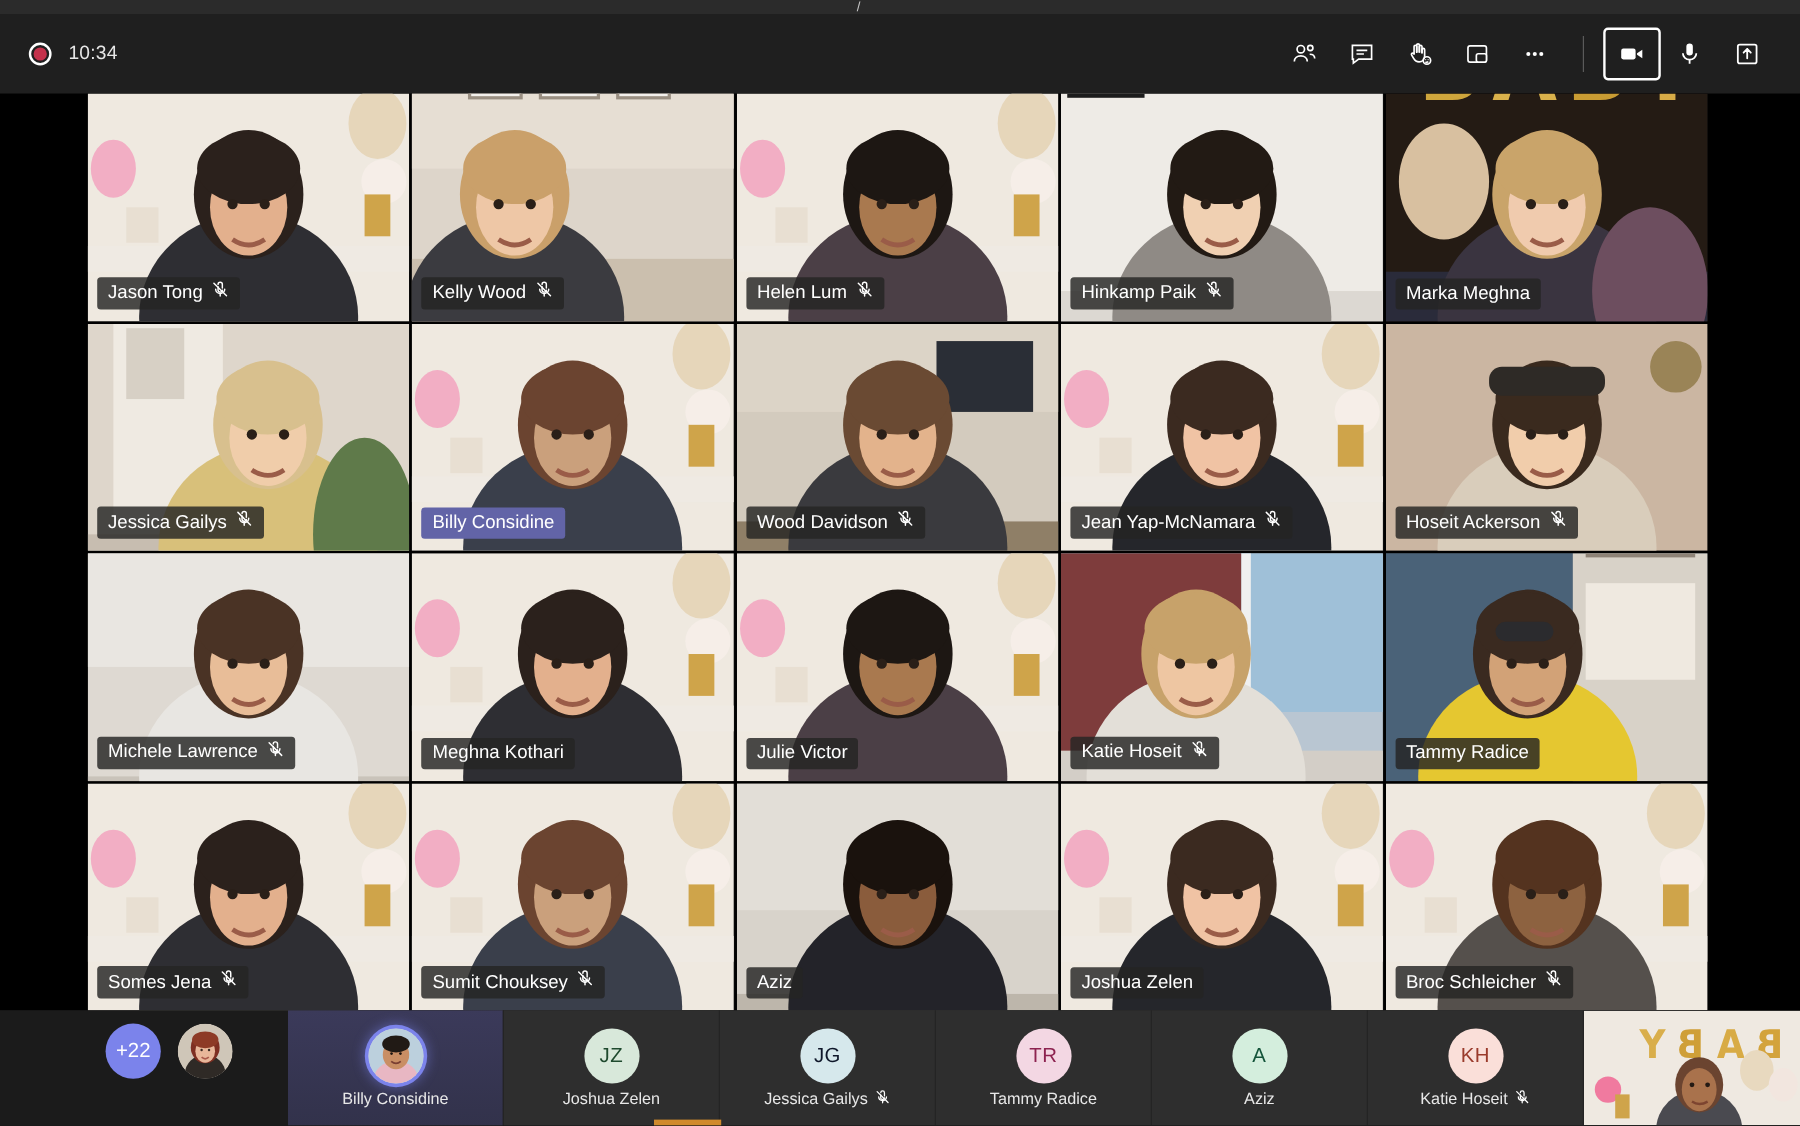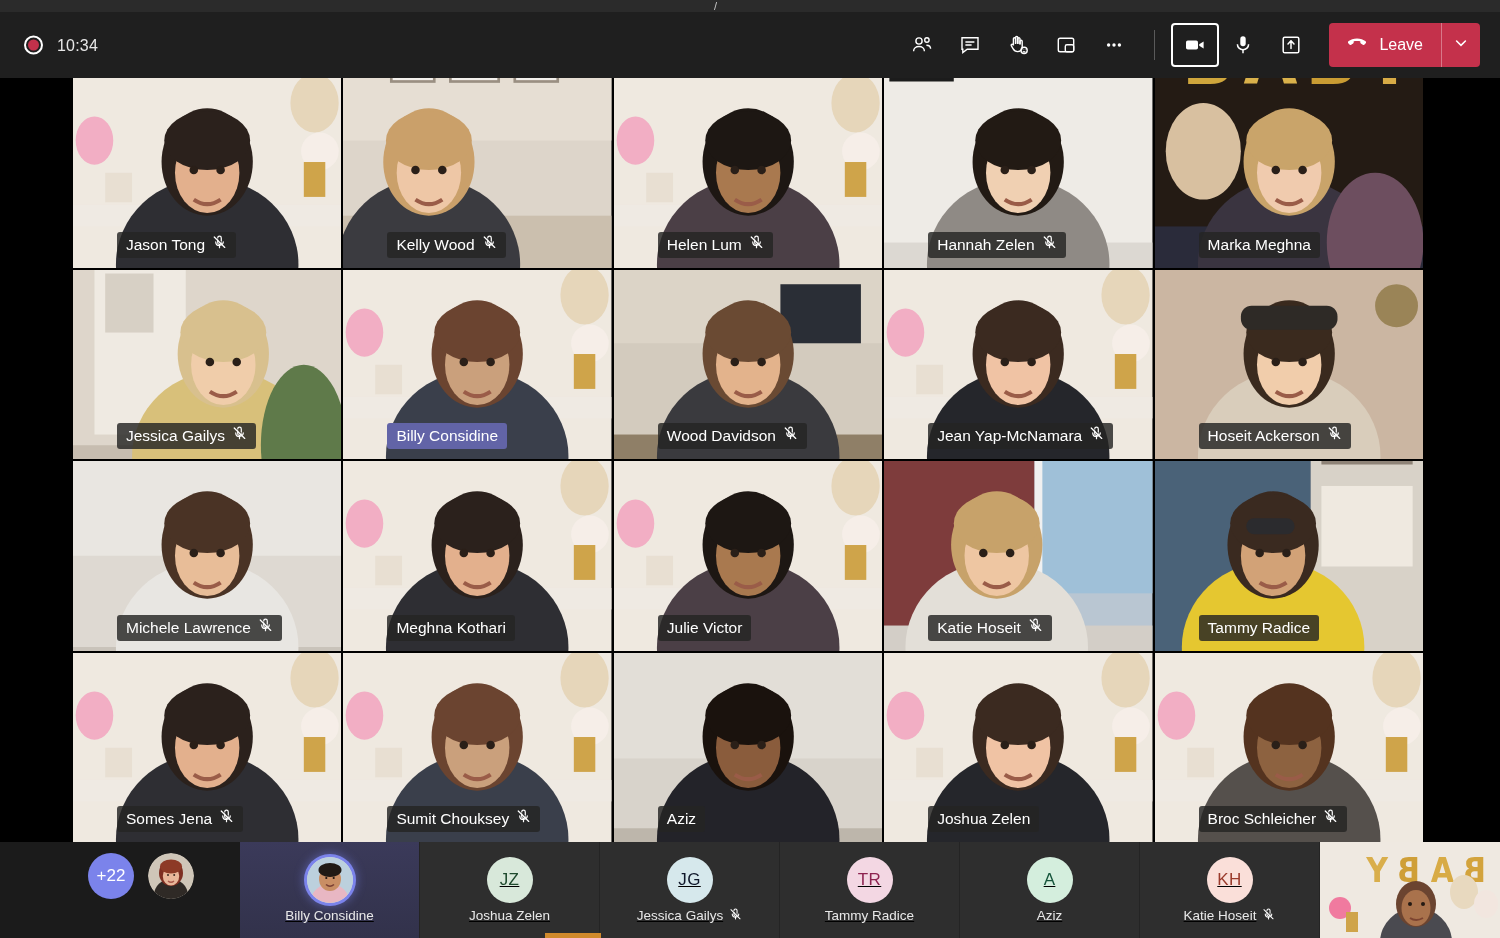--- a/index.html
+++ b/index.html
@@ -70,21 +70,20 @@
   }
   .tile { position: relative; overflow: hidden; background: #111; }
   .tile .bg { position: absolute; inset: 0; }
   .namechip {
     position: absolute; left: 8px; bottom: 10px;
     display: inline-flex; align-items: center; gap: 7px;
     background: rgba(37,36,35,.82); color: #fff;
     padding: 3px 9px 4px 9px; border-radius: 3px;
     font-size: 15.5px; line-height: 19px; white-space: nowrap;
     max-width: calc(100% - 16px);
-    margin-left: 36px;
   }
   .namechip.speaking { background: #6264a7; }
   .mutedmic { width: 15px; height: 15px; flex: 0 0 auto; }
 
   
   .roster { position: absolute; left: 0; top: 842px; width: 1500px; height: 96px; background: #1b1b1b; }
   .overflow-group {
     position: absolute; left: 0; top: 0; width: 240px; height: 68px;
     display: flex; align-items: center; gap: 14px; padding-left: 88px;
   }
@@ -92,21 +91,21 @@
     width: 46px; height: 46px; border-radius: 50%; background: #7b83eb;
     color: #fff; font-size: 17px; display: flex; align-items: center; justify-content: center;
     flex: 0 0 auto;
   }
   .mini-photo { width: 46px; height: 46px; border-radius: 50%; flex: 0 0 auto; overflow: hidden; position: relative; }
 
   .rcells { position: absolute; left: 240px; top: 0; width: 1080px; height: 96px; display: flex; }
   .rcell {
     width: 180px; height: 96px; background: #2e2e2e; border-right: 1px solid #242424;
     display: flex; flex-direction: column; align-items: center; justify-content: center; gap: 5px;
-    position: relative; cursor: pointer; text-decoration: underline;
+    position: relative; cursor: pointer;
   }
   .rcell.active { background: linear-gradient(180deg,#3b3a5a 0%, #32324b 100%); }
   .avatar {
     width: 46px; height: 46px; border-radius: 50%;
     display: flex; align-items: center; justify-content: center;
     font-size: 17px; font-weight: 400; letter-spacing: .4px; flex: 0 0 auto; overflow: hidden; position: relative;
   }
   .avatar.ringed { box-shadow: 0 0 0 3px #7b83eb, 0 0 10px 4px rgba(123,131,235,.45); }
   .rlabel { display: flex; align-items: center; gap: 6px; color: #e8e8e8; font-size: 13.5px; white-space: nowrap; }
   .rlabel .mutedmic { width: 13px; height: 13px; }
@@ -212,38 +211,20 @@
 
       <div class="ctrl">
         <span>
           <svg width="26" height="26" viewBox="0 0 26 26" fill="none" stroke="#fff" stroke-width="1.5">
             <rect x="5.2" y="5.2" width="15.6" height="15.6" rx="1.6"></rect>
             <path d="M13 16.6V9.3M13 8.8l-3 3.1M13 8.8l3 3.1" stroke-linecap="round"></path>
           </svg>
         </span>
       </div>
 
-      <div class="leave-btn">
-        <div class="leave-main">
-          <span>
-            <svg width="24" height="24" viewBox="0 0 24 24" fill="#fff">
-              <path d="M12 7.4c-3.4 0-6.6 1.1-8.6 2.9-.6.6-.6 1.4-.1 2l1.1 1.2c.5.5 1.2.6 1.8.2l1.9-1.2c.4-.3.6-.7.6-1.2v-1c1.1-.3 2.2-.4 3.3-.4s2.2.1 3.3.4v1c0 .5.2.9.6 1.2l1.9 1.2c.6.4 1.3.3 1.8-.2l1.1-1.2c.5-.6.5-1.4-.1-2-2-1.8-5.2-2.9-8.6-2.9z"></path>
-            </svg>
-          </span>
-          <span>Leave</span>
-        </div>
-        <div class="leave-sep"></div>
-        <div class="leave-caret">
-          <span>
-            <svg width="16" height="16" viewBox="0 0 16 16" fill="none" stroke="#fff" stroke-width="1.6" stroke-linecap="round">
-              <path d="M3.6 6l4.4 4.3L12.4 6"></path>
-            </svg>
-          </span>
-        </div>
-      </div>
 
     </div>
   </div>
 
   <div class="stage">
     <div class="grid" id="grid">
         <div class="tile">
           <div class="bg"><svg viewBox="0 0 100 140" width="100%" height="100%" preserveAspectRatio="xMidYMid slice">
               <rect width="100" height="140" fill="#efe9e0"></rect>
     <text x="8" y="30" font-family="DejaVu Sans, sans-serif" font-size="26" font-weight="bold" fill="#d2a33c" transform="scale(1,1.15)">B</text>
@@ -347,21 +328,21 @@
 
     <ellipse cx="50" cy="104" rx="34" ry="32" fill="#8f8a85"></ellipse>
     <ellipse cx="50" cy="66" rx="17" ry="20" fill="#221a14"></ellipse>
     <ellipse cx="50" cy="70" rx="12" ry="15" fill="#f0d0b2"></ellipse>
     <ellipse cx="50" cy="58" rx="16" ry="11" fill="#221a14"></ellipse>
     <circle cx="45" cy="69" r="1.6" fill="#2a1f18"></circle>
     <circle cx="55" cy="69" r="1.6" fill="#2a1f18"></circle>
     <path d="M45 80 q5 3.4 10 0" stroke="#9a5c48" stroke-width="1.5" fill="none"></path>
             </svg></div>
           <div class="namechip">
-            <span>Hannah Zelen</span>
+            <span>Hinkamp Paik</span>
             <span><svg class="mutedmic" viewBox="0 0 16 16" fill="none" stroke="#ffffff" stroke-width="1.3" stroke-linecap="round">
   <path d="M6.1 3.2a1.9 1.9 0 0 1 3.8 0v3.3"></path>
   <path d="M9.9 8.4a1.9 1.9 0 0 1-3.8-.5V5.3"></path>
   <path d="M4 7.4c0 2.2 1.8 3.8 4 3.8 .7 0 1.3-.15 1.9-.45"></path>
   <path d="M12 7.4c0 .9-.3 1.7-.8 2.4"></path>
   <path d="M8 11.2v2.3"></path>
   <path d="M2.4 2.1l11.2 11.2"></path>
 </svg></span>
           </div>
         </div>

